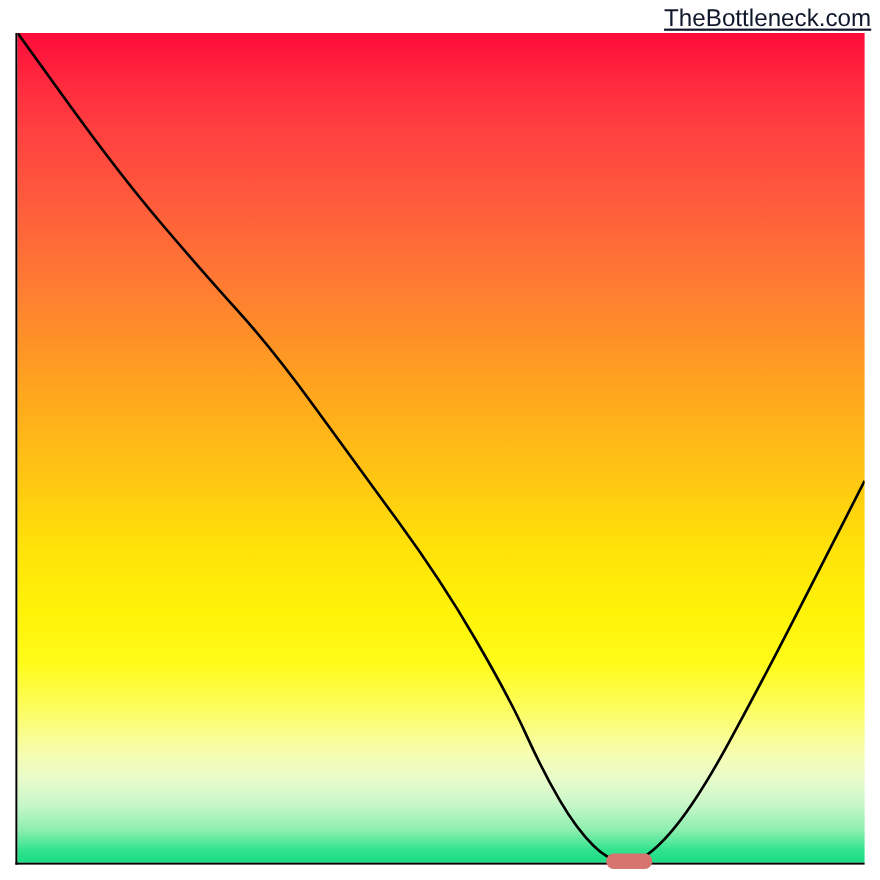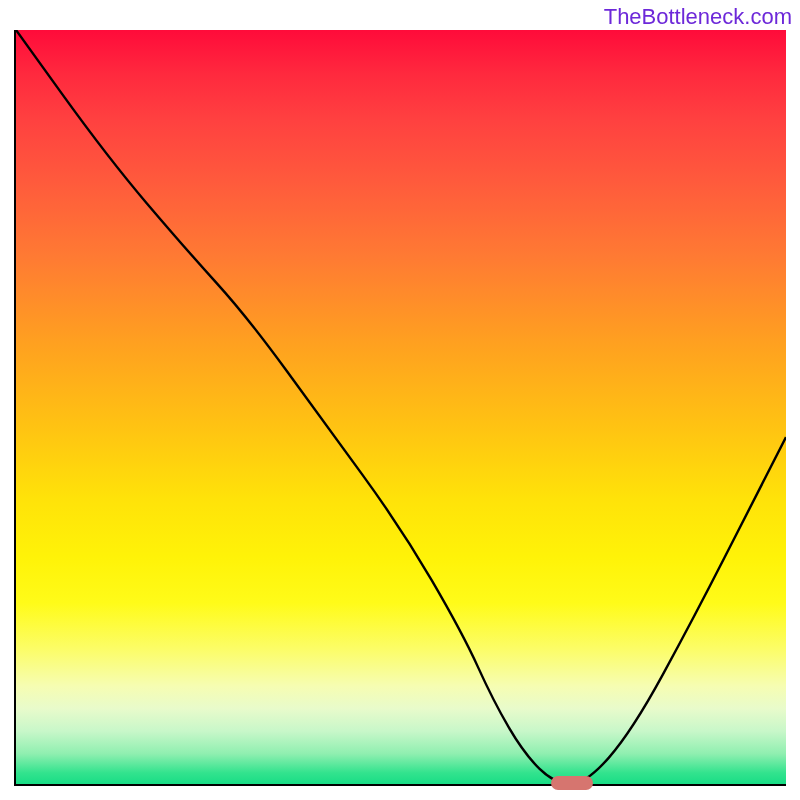--- a/index.html
+++ b/index.html
@@ -9,22 +9,23 @@
     position: relative;
     font-family: Arial, Helvetica, sans-serif;
     background: #fff;
   }
   .attribution {
     position: absolute;
     top: 4px;
     right: 8px;
     font-size: 22px;
     font-weight: 400;
-    color: #6d28d9;
+    color: #0f172a;
     z-index: 10;
+    text-decoration: underline;
   }
   .plot-area {
     position: absolute;
     left: 14px;
     top: 30px;
     width: 772px;
     height: 756px;
     border-left: 2.5px solid #000;
     border-bottom: 2.5px solid #000;
   }

